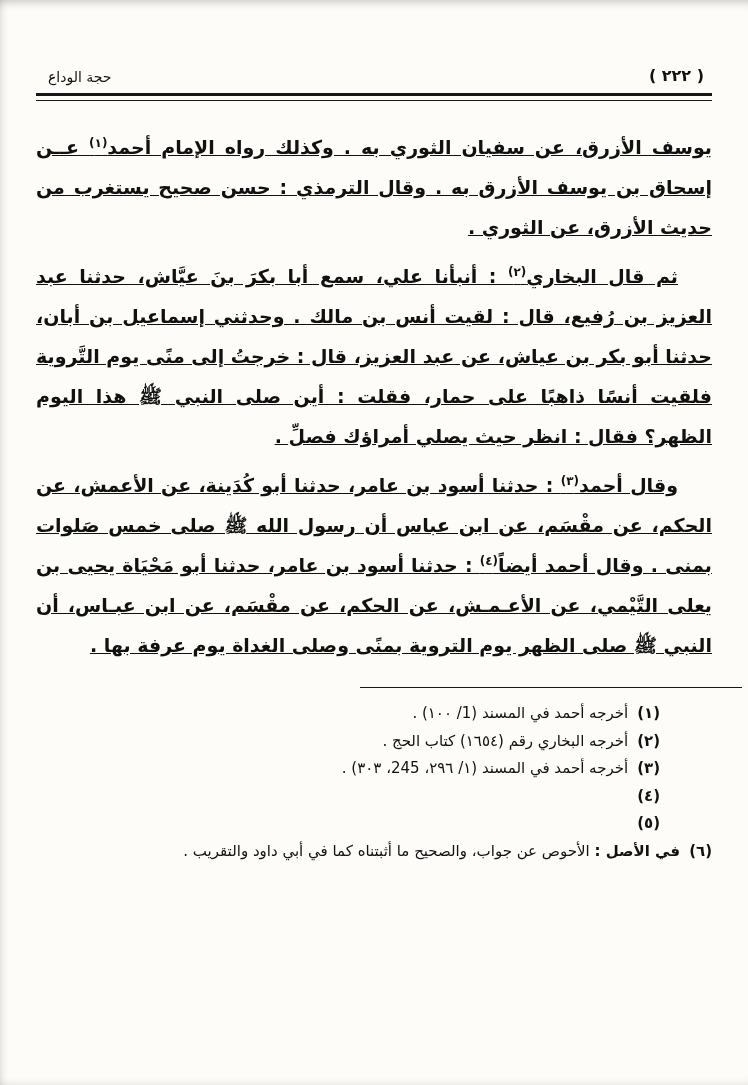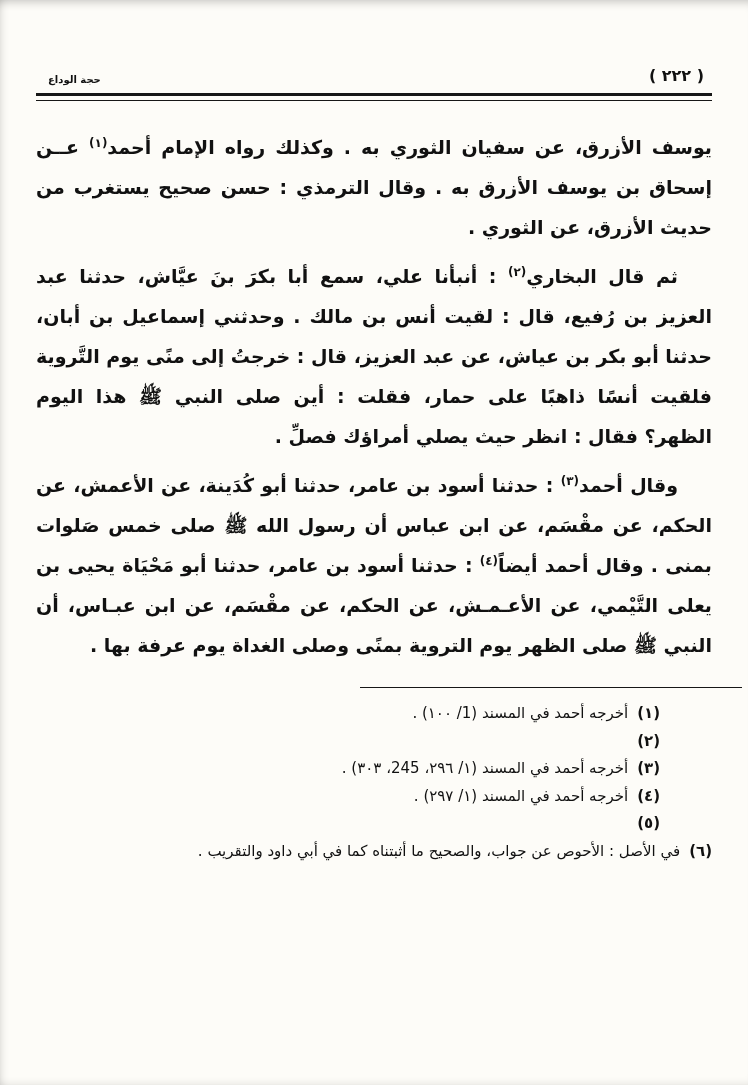--- a/index.html
+++ b/index.html
@@ -28,36 +28,36 @@
     justify-content: space-between;
     align-items: flex-end;
     padding: 0 8px 8px 12px;
   }
   .header .page-number {
     font-weight: bold;
     font-size: 16px;
     letter-spacing: 1px;
   }
   .header .title {
-    font-weight: bold;
-    font-size: 10px;
+    font-weight: normal;
+    font-size: 14px;
   }
   .double-rule {
     height: 8px;
     border-top: 3px solid #171717;
     border-bottom: 1px solid #171717;
   }
   .body-text {
     margin-top: 26px;
     font-size: 19px;
     font-weight: bold;
     line-height: 40px;
     text-align: justify;
   }
-  .para { margin-bottom: 9px; }
+  .para { margin-bottom: 9px; text-decoration: underline; }
   .para.indent { text-indent: 34px; }
   .para sup {
     font-size: 12px;
     font-weight: bold;
     line-height: 0;
   }
   .footnote-sep {
     height: 1px;
     background: #171717;
     width: 382px;
@@ -65,21 +65,21 @@
   }
   .footnotes {
     font-size: 15px;
     font-weight: normal;
     line-height: 27.5px;
     text-align: right;
   }
   .footnote { display: flex; gap: 9px; align-items: baseline; }
   .footnote.indented { padding-right: 52px; }
   .footnote .marker { white-space: nowrap; font-weight: bold; }
-  .footnote .fn-text b { font-weight: normal; }
+  .footnote .fn-text b { font-weight: bold; }
 </style>
 </head>
 <body>
 
 <div class="page">
 
   <div class="header">
     <span class="page-number">( ٢٢٢ )</span>
     <span class="title">حجة الوداع</span>
   </div>
@@ -96,28 +96,28 @@
   <div class="footnote-sep"></div>
 
   <section class="footnotes">
 
   <div class="footnote indented">
         <span class="marker">(١)</span>
         <span class="fn-text">أخرجه أحمد في المسند (1/ ١٠٠) .</span>
       </div>
       <div class="footnote indented">
         <span class="marker">(٢)</span>
+        <span class="fn-text">أخرجه البخاري رقم (١٦٥٤) كتاب الحج .</span>
       </div>
       <div class="footnote indented">
         <span class="marker">(٣)</span>
         <span class="fn-text">أخرجه أحمد في المسند (١/ ٢٩٦، 245، ٣٠٣) .</span>
       </div>
       <div class="footnote indented">
         <span class="marker">(٤)</span>
-        <span class="fn-text">أخرجه أحمد في المسند (١/ ٢٩٧) .</span>
       </div>
       <div class="footnote indented">
         <span class="marker">(٥)</span>
       </div>
       <div class="footnote">
         <span class="marker">(٦)</span>
         <span class="fn-text"><b>في الأصل :</b> الأحوص عن جواب، والصحيح ما أثبتناه كما في أبي داود والتقريب .</span>
       </div>
     </section>
 

